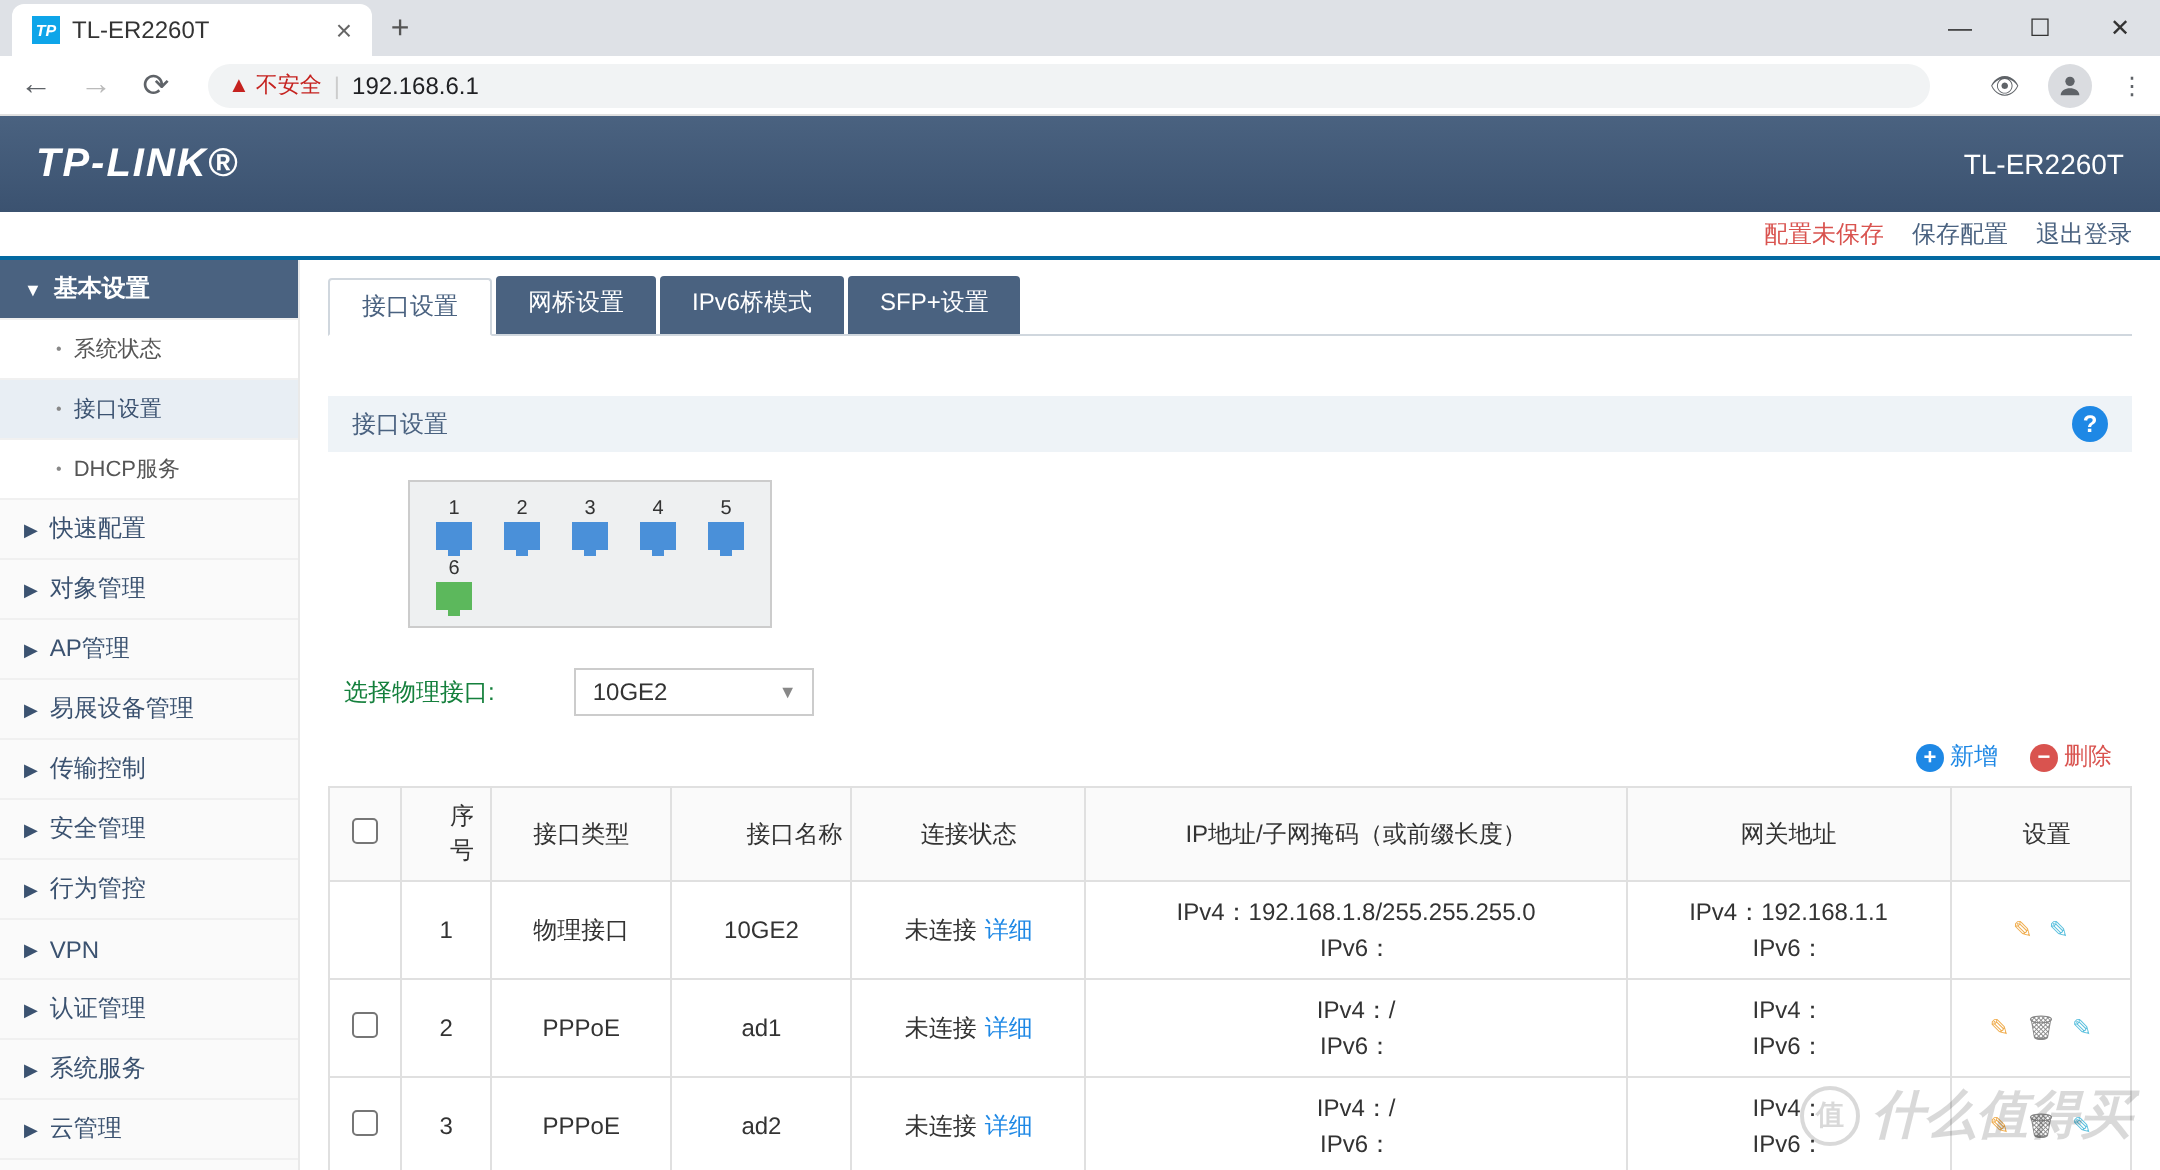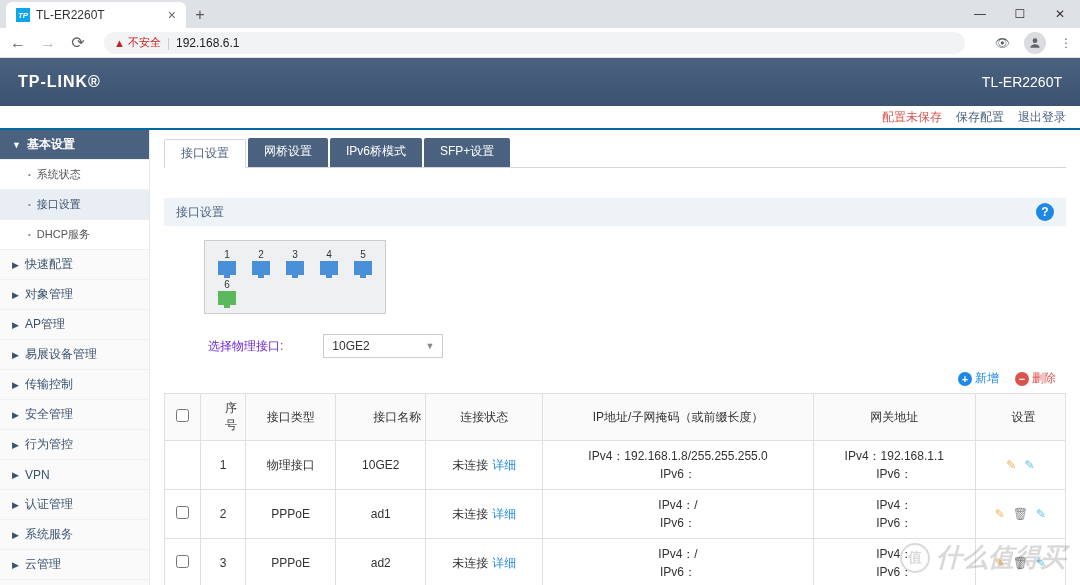--- a/index.html
+++ b/index.html
@@ -18,21 +18,21 @@
   .nav-icon { color: #5f6368; font-size: 16px; width: 20px; text-align: center; }
   .nav-icon.disabled { color: #bbb; }
   .url-box { flex: 1; height: 22px; background: #f1f3f4; border-radius: 11px; display: flex; align-items: center; padding: 0 10px; gap: 6px; font-size: 12px; color: #333; margin: 0 20px 0 6px; }
   .insecure { color: #c5221f; display: flex; align-items: center; gap: 3px; font-size: 11px; }
   .url-text { color: #202124; }
   .addr-right { display: flex; gap: 14px; align-items: center; color: #5f6368; }
   .avatar { width: 22px; height: 22px; border-radius: 50%; background: #dadce0; display: flex; align-items: center; justify-content: center; }
   
   
   .hdr { height: 48px; background: linear-gradient(#4a6280, #3b5270); display: flex; align-items: center; padding: 0 18px; color: #fff; }
-  .logo { font-size: 16px; font-weight: bold; letter-spacing: 1px; }
+  .logo { font-size: 20px; font-weight: bold; letter-spacing: 1px; font-style: italic; }
   .model { margin-left: auto; font-size: 14px; }
   
   .statusbar { height: 24px; background: #fff; border-bottom: 2px solid #0369a1; display: flex; align-items: center; justify-content: flex-end; padding: 0 14px; gap: 14px; font-size: 12px; }
   .statusbar .unsaved { color: #d9534f; }
   .statusbar a { color: #4a6280; text-decoration: none; }
   
   
   .layout { display: flex; height: calc(585px - 28px - 30px - 48px - 24px); }
   .sidebar { width: 150px; background: #fafafa; border-right: 1px solid #e9e9e9; overflow-y: auto; }
   .side-item { height: 30px; display: flex; align-items: center; padding: 0 12px; color: #3b5270; font-size: 12px; cursor: pointer; border-bottom: 1px solid #f0f0f0; gap: 6px; }
@@ -54,21 +54,21 @@
   .ports { background: #eef0f1; border: 1px solid #ccc; padding: 8px 12px; display: flex; flex-direction: column; gap: 4px; }
   .port-row { display: flex; gap: 14px; }
   .port { width: 20px; text-align: center; }
   .port-num { font-size: 10px; color: #333; }
   .port-jack { width: 18px; height: 14px; margin: 1px auto 0; position: relative; }
   .port-jack.blue { background: #4a90d9; }
   .port-jack.green { background: #5cb85c; }
   .port-jack::after { content:""; position:absolute; bottom:-3px; left:50%; transform:translateX(-50%); width:6px; height:3px; background:inherit; }
   
   .select-row { display: flex; align-items: center; padding: 6px 8px; gap: 40px; font-size: 12px; }
-  .select-label { color: #6d28d9; margin-left: 36px; }
+  .select-label { color: #15803d; }
   .select { border: 1px solid #ccc; width: 120px; height: 24px; display: flex; align-items: center; padding: 0 8px; justify-content: space-between; font-size: 12px; color: #333; }
   
   .actions { display: flex; justify-content: flex-end; gap: 16px; padding: 6px 10px; font-size: 12px; }
   .act { display: flex; align-items: center; gap: 3px; cursor: pointer; }
   .act.add { color: #1e88e5; }
   .act.del { color: #d9534f; }
   .act-icon { width: 14px; height: 14px; border-radius: 50%; display: flex; align-items: center; justify-content: center; color: #fff; font-size: 11px; font-weight: bold; }
   .act.add .act-icon { background: #1e88e5; }
   .act.del .act-icon { background: #d9534f; }
   

